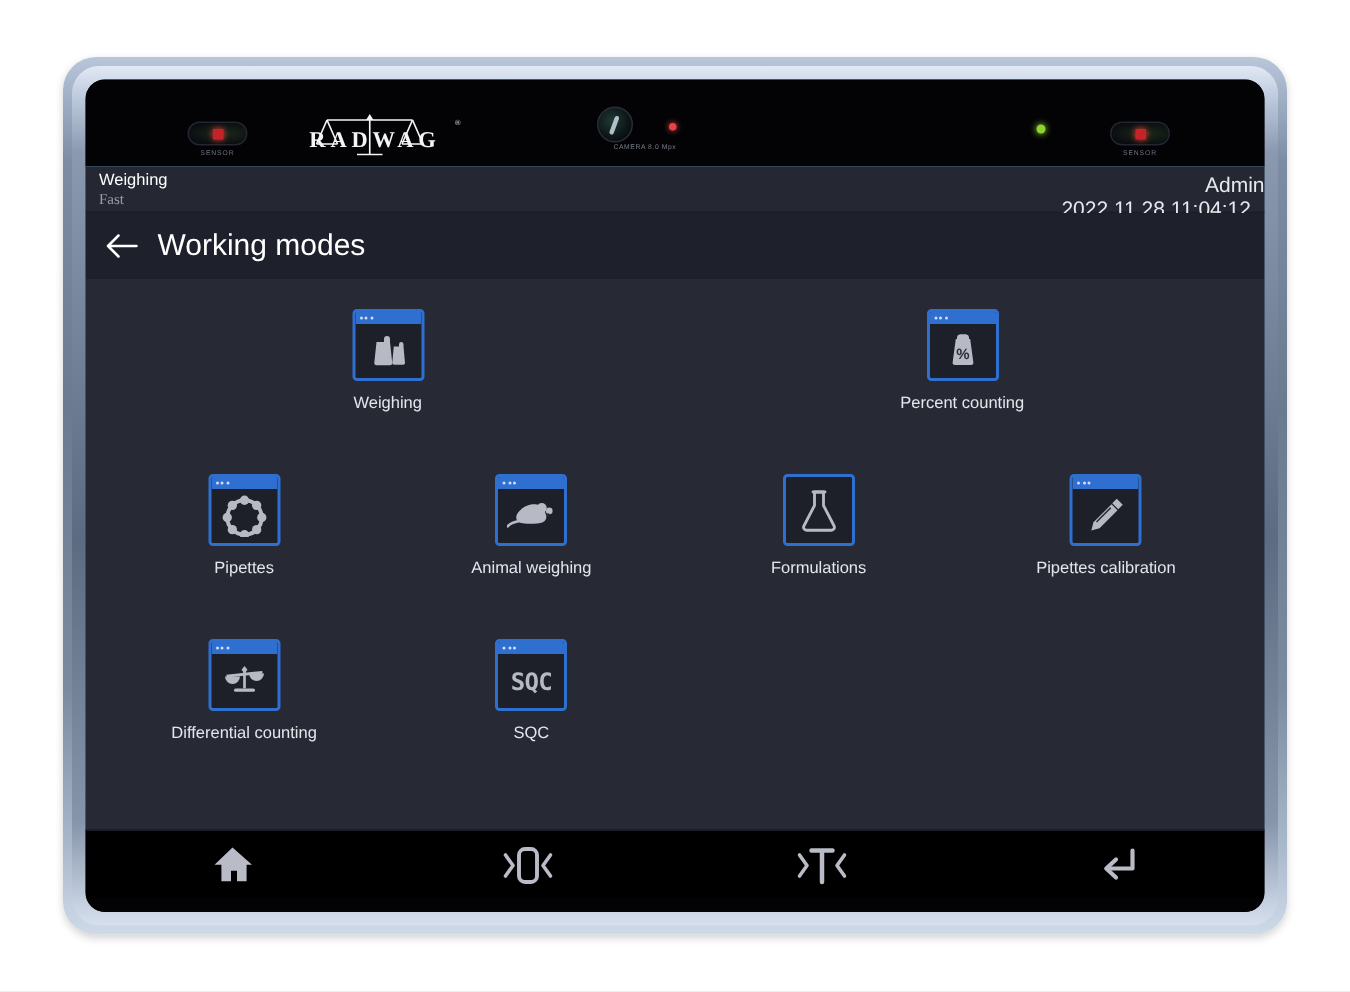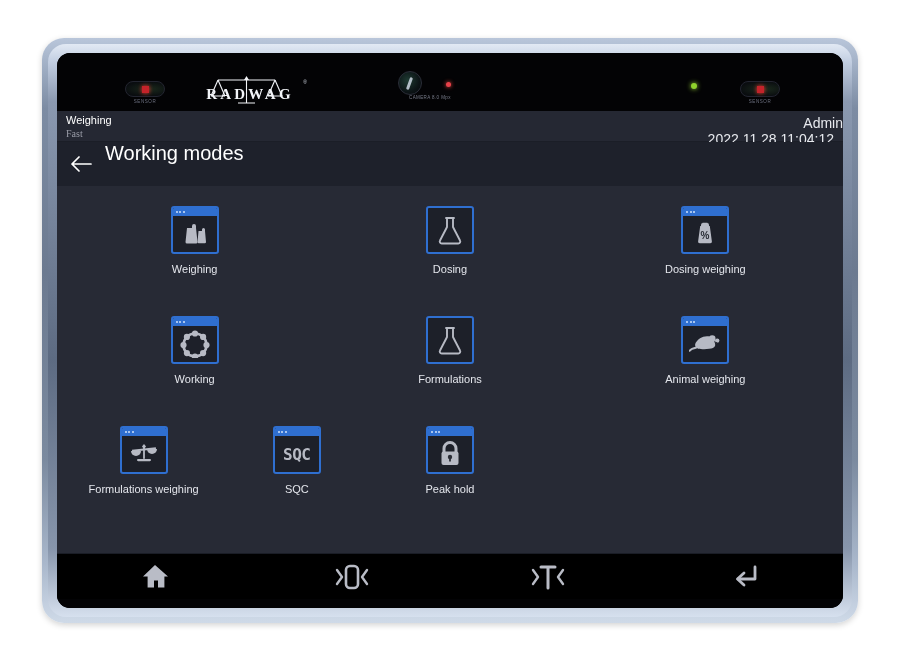--- a/index.html
+++ b/index.html
@@ -140,21 +140,21 @@
   #sb-datetime {
     position: absolute; right: 9px; top: 20px;
     font-size: 14px; color: #e7e9ee;
   }
 
   
   #titlebar {
     position: relative;
     height: 44px;
     background: #1e212b;
-    display: flex; 
+    display: flex; align-items: center;
   }
   #back-arrow {
     width: 48px; height: 44px;
     display: flex; align-items: center; justify-content: center;
     cursor: pointer;
   }
   #page-title {
     font-size: 20px; color: #ffffff; font-weight: normal;
   }
 
@@ -366,51 +366,40 @@
                       </g>
                     </svg>
                   </div>
                 </div>
               </div>
               <div class="tile-label">Weighing</div>
             </div>
 
 
 
-            <div class="tile">
-              <div class="ico">
-                <div class="plain">
-                  <svg width="28" height="32" viewBox="0 0 28 32">
-                    <path d="M11 4 h6 v9 l7 13.5 a2 2 0 0 1 -1.8 3 h-16.4 a2 2 0 0 1 -1.8 -3 l7 -13.5 z" fill="none" stroke="#b7bac4" stroke-width="1.9" stroke-linejoin="round"></path>
-                    <line x1="10" y1="4" x2="18" y2="4" stroke="#b7bac4" stroke-width="1.9" stroke-linecap="round"></line>
-                  </svg>
-                </div>
-              </div>
-              <div class="tile-label">Dosing</div>
-            </div>
 
             <div class="tile">
               <div class="ico">
                 <div class="win">
                   <div class="win-bar">
                       <i></i>
                       <i></i>
                       <i></i>
                     </div>
                   <div class="win-body">
                     <svg width="30" height="26" viewBox="0 0 30 26">
                       <path d="M11 5 h8 v-1.6 a1.6 1.6 0 0 1 -1.6 -1.6 h-4.8 a1.6 1.6 0 0 1 -1.6 1.6 z" fill="#b7bac4"></path>
                       <path d="M11.5 4.5 h7 v-2.2 h-7 z" fill="#b7bac4"></path>
                       <path d="M10.2 5 h9.6 l2.1 15.5 a1.6 1.6 0 0 1 -1.6 1.8 h-10.6 a1.6 1.6 0 0 1 -1.6 -1.8 z" fill="#b7bac4"></path>
                       <text x="15" y="18" font-family="Liberation Sans, sans-serif" font-size="10" font-weight="bold" fill="#2a2d36" text-anchor="middle">%</text>
                     </svg>
                   </div>
                 </div>
               </div>
-              <div class="tile-label">Dosing weighing</div>
+              <div class="tile-label">Percent counting</div>
             </div>
 
           </div>
 
           <div class="grid-row">
 
             <div class="tile">
               <div class="ico">
                 <div class="win">
                   <div class="win-bar">
@@ -428,33 +417,21 @@
                         <circle cx="15" cy="26.5" r="3.1"></circle>
                         <circle cx="6.9" cy="23.1" r="3.1"></circle>
                         <circle cx="3.5" cy="15" r="3.1"></circle>
                         <circle cx="6.9" cy="6.9" r="3.1"></circle>
                       </g>
                       <circle cx="15" cy="15" r="11.5" fill="none" stroke="#b7bac4" stroke-width="2.6"></circle>
                     </svg>
                   </div>
                 </div>
               </div>
-              <div class="tile-label">Working</div>
-            </div>
-
-            <div class="tile">
-              <div class="ico">
-                <div class="plain">
-                  <svg width="28" height="32" viewBox="0 0 28 32">
-                    <path d="M11 4 h6 v9 l7 13.5 a2 2 0 0 1 -1.8 3 h-16.4 a2 2 0 0 1 -1.8 -3 l7 -13.5 z" fill="none" stroke="#b7bac4" stroke-width="1.9" stroke-linejoin="round"></path>
-                    <line x1="10" y1="4" x2="18" y2="4" stroke="#b7bac4" stroke-width="1.9" stroke-linecap="round"></line>
-                  </svg>
-                </div>
-              </div>
-              <div class="tile-label">Formulations</div>
+              <div class="tile-label">Pipettes</div>
             </div>
 
             <div class="tile">
               <div class="ico">
                 <div class="win">
                   <div class="win-bar">
                       <i></i>
                       <i></i>
                       <i></i>
                     </div>
@@ -468,21 +445,54 @@
                         <path d="M7.5 14.5 c-3.5 0.8 -6 1.8 -7 3.4" fill="none" stroke="#b7bac4" stroke-width="1.8" stroke-linecap="round"></path>
                       </g>
                       <circle cx="27.5" cy="10" r="0.9" fill="#2a2d36"></circle>
                     </svg>
                   </div>
                 </div>
               </div>
               <div class="tile-label">Animal weighing</div>
             </div>
 
-
+            <div class="tile">
+              <div class="ico">
+                <div class="plain">
+                  <svg width="28" height="32" viewBox="0 0 28 32">
+                    <path d="M11 4 h6 v9 l7 13.5 a2 2 0 0 1 -1.8 3 h-16.4 a2 2 0 0 1 -1.8 -3 l7 -13.5 z" fill="none" stroke="#b7bac4" stroke-width="1.9" stroke-linejoin="round"></path>
+                    <line x1="10" y1="4" x2="18" y2="4" stroke="#b7bac4" stroke-width="1.9" stroke-linecap="round"></line>
+                  </svg>
+                </div>
+              </div>
+              <div class="tile-label">Formulations</div>
+            </div>
+
+
+            <div class="tile">
+              <div class="ico">
+                <div class="win">
+                  <div class="win-bar">
+                      <i></i>
+                      <i></i>
+                      <i></i>
+                    </div>
+                  <div class="win-body">
+                    <svg width="30" height="30" viewBox="0 0 30 30">
+                      <g fill="#b7bac4">
+                        <path d="M22.5 3.5 l4 4 l-3 3 l-4 -4 z"></path>
+                        <path d="M19 7.2 l4 4 l-12 12 l-5.5 1.5 l1.5 -5.5 z"></path>
+                      </g>
+                      <path d="M18.5 9.5 l-9.5 9.5" stroke="#2a2d36" stroke-width="1.1"></path>
+                    </svg>
+                  </div>
+                </div>
+              </div>
+              <div class="tile-label">Pipettes calibration</div>
+            </div>
 
           </div>
 
           <div class="grid-row">
 
             <div class="tile">
               <div class="ico">
                 <div class="win">
                   <div class="win-bar">
                       <i></i>
@@ -496,59 +506,39 @@
                         <rect x="15.1" y="5" width="1.8" height="12" rx="0.8"></rect>
                         <rect x="9" y="17" width="14" height="2.2" rx="1.1"></rect>
                         <path d="M4 6.5 h24 v1.9 h-24 z" transform="rotate(-6 16 7.5)"></path>
                         <path d="M3 9 a5 5 0 0 0 10 0 z"></path>
                         <path d="M19 7 a5 5 0 0 0 10 0 z"></path>
                       </g>
                     </svg>
                   </div>
                 </div>
               </div>
-              <div class="tile-label">Formulations weighing</div>
+              <div class="tile-label">Differential counting</div>
             </div>
 
             <div class="tile">
               <div class="ico">
                 <div class="win">
                   <div class="win-bar">
                       <i></i>
                       <i></i>
                       <i></i>
                     </div>
                   <div class="win-body">
                     <span class="sqc-text">SQC</span>
                   </div>
                 </div>
               </div>
               <div class="tile-label">SQC</div>
             </div>
 
-            <div class="tile">
-              <div class="ico">
-                <div class="win">
-                  <div class="win-bar">
-                      <i></i>
-                      <i></i>
-                      <i></i>
-                    </div>
-                  <div class="win-body">
-                    <svg width="26" height="28" viewBox="0 0 26 28">
-                      <path d="M7 12 v-3.5 a6 6 0 0 1 12 0 v3.5" fill="none" stroke="#b7bac4" stroke-width="3"></path>
-                      <rect x="4.5" y="11.5" width="17" height="13.5" rx="2" fill="#b7bac4"></rect>
-                      <circle cx="13" cy="17" r="2.2" fill="#2a2d36"></circle>
-                      <rect x="12.1" y="17" width="1.8" height="4.5" fill="#2a2d36"></rect>
-                    </svg>
-                  </div>
-                </div>
-              </div>
-              <div class="tile-label">Peak hold</div>
-            </div>
 
             <div class="tile empty"></div>
             <div class="tile empty"></div>
 
           </div>
 
         </div>
       </div>
 
       <div id="navbar">

